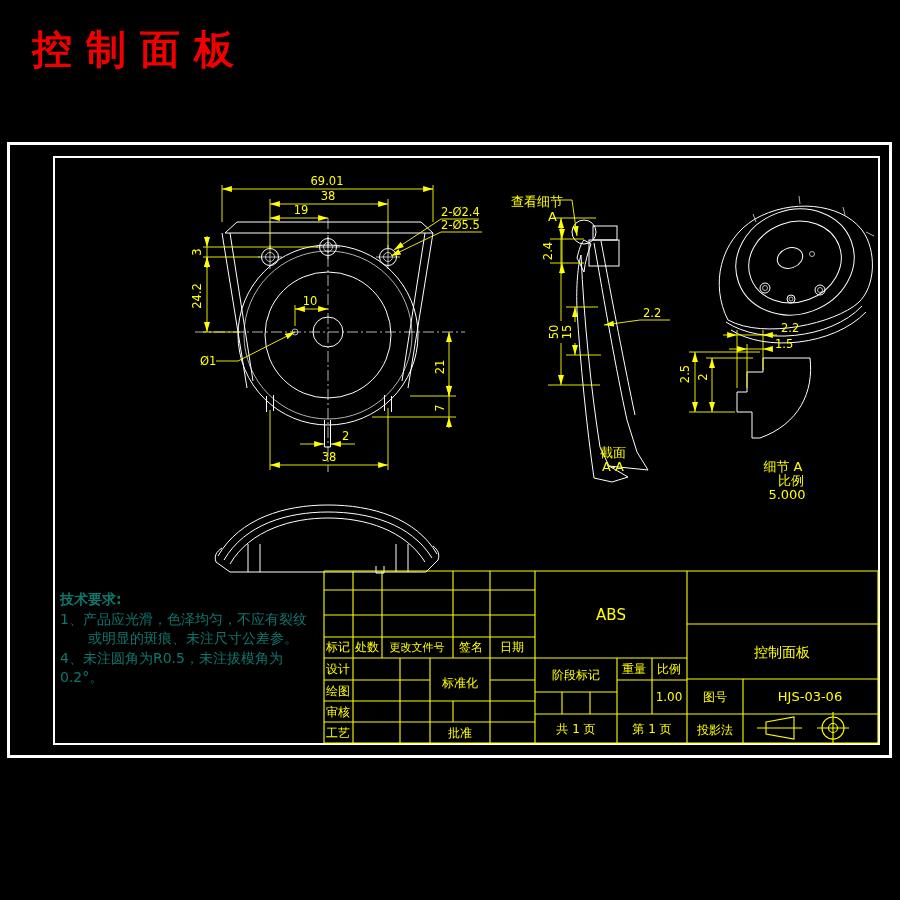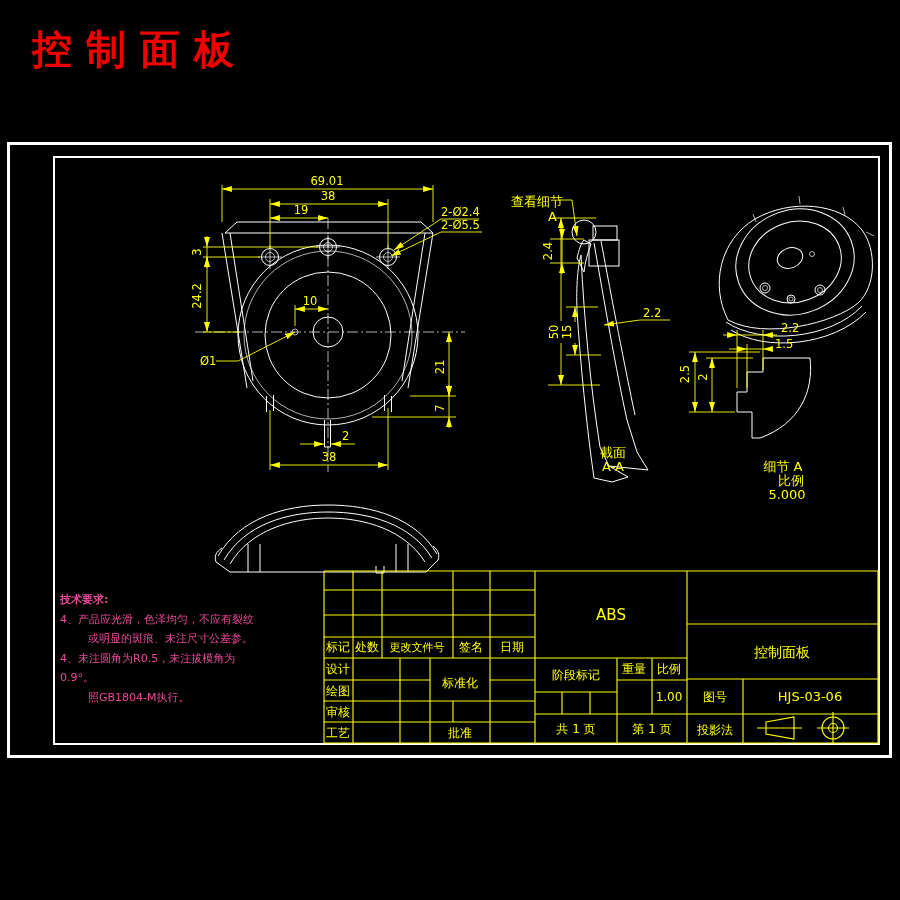--- a/index.html
+++ b/index.html
@@ -9,21 +9,21 @@
   .frame-inner{position:absolute;left:53px;top:156px;width:823px;height:585px;border:2px solid #fff;}
   #draw{position:absolute;left:0;top:0;}
   svg text{font-family:"DejaVu Sans",sans-serif;fill:#ffff00;stroke:none;}
   .dimtxt{font-size:11.5px;}
   .lbltxt{font-size:13px;}
   .geo{stroke:#ffffff;stroke-width:1;fill:none;}
   .geothin{stroke:#ffffff;stroke-width:0.7;fill:none;}
   .cl{stroke:#ffffff;stroke-width:0.7;fill:none;stroke-dasharray:11 3 2 3;}
   .dim{stroke:#ffff00;stroke-width:0.9;fill:none;}
   .tb{stroke:#ffff00;stroke-width:1.1;fill:none;}
-  #techreq{position:absolute;left:60px;top:590px;width:280px;color:#ec4899;font-size:11px;line-height:19.5px;white-space:nowrap;}
+  #techreq{position:absolute;left:60px;top:590px;width:280px;color:#0f766e;font-size:14px;line-height:19.5px;white-space:nowrap;}
   #techreq .indent{padding-left:28px;}
   #techreq .head{font-weight:bold;}
 </style>
 </head>
 <body>
 
 <div id="page-title">控制面板</div>
 <div class="frame-outer"></div>
 <div class="frame-inner"></div>
 
@@ -256,18 +256,17 @@
       <path class="tb" d="M757,728 H802"></path>
       <circle class="tb" cx="833" cy="728" r="11"></circle>
       <circle class="tb" cx="833" cy="728" r="4.5"></circle>
       <path class="tb" d="M817,728 H849 M833,712 V744"></path>
     </g>
   </g>
 </svg>
 
 <div id="techreq">
   <div class="head">技术要求:</div>
-  <div>4、产品应光滑，色泽均匀，不应有裂纹</div>
+  <div>1、产品应光滑，色泽均匀，不应有裂纹</div>
   <div class="indent">或明显的斑痕、未注尺寸公差参。</div>
   <div>4、未注圆角为R0.5，未注拔模角为</div>
-  <div>0.9°。</div>
-  <div class="indent">照GB1804-M执行。</div>
+  <div>0.2°。</div>
 </div>
 
 </body></html>

